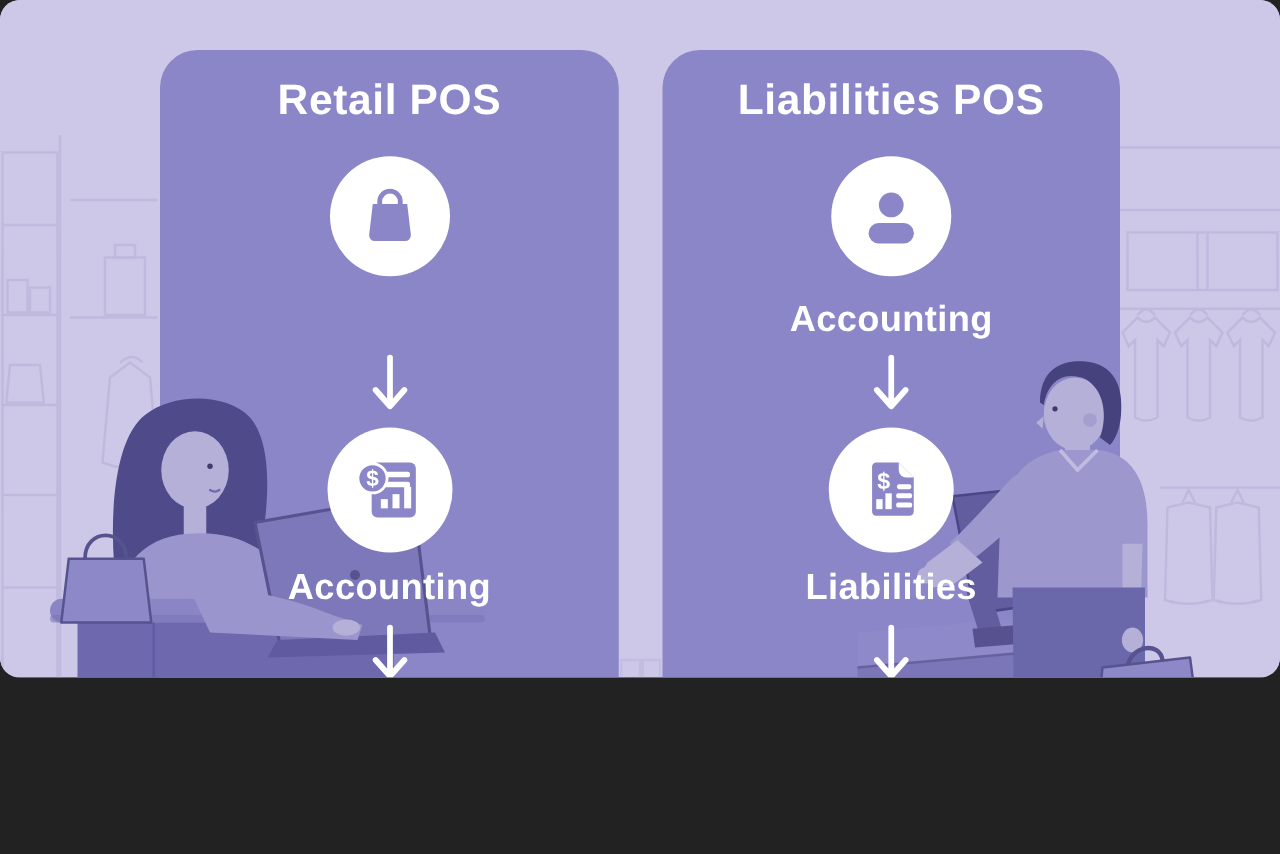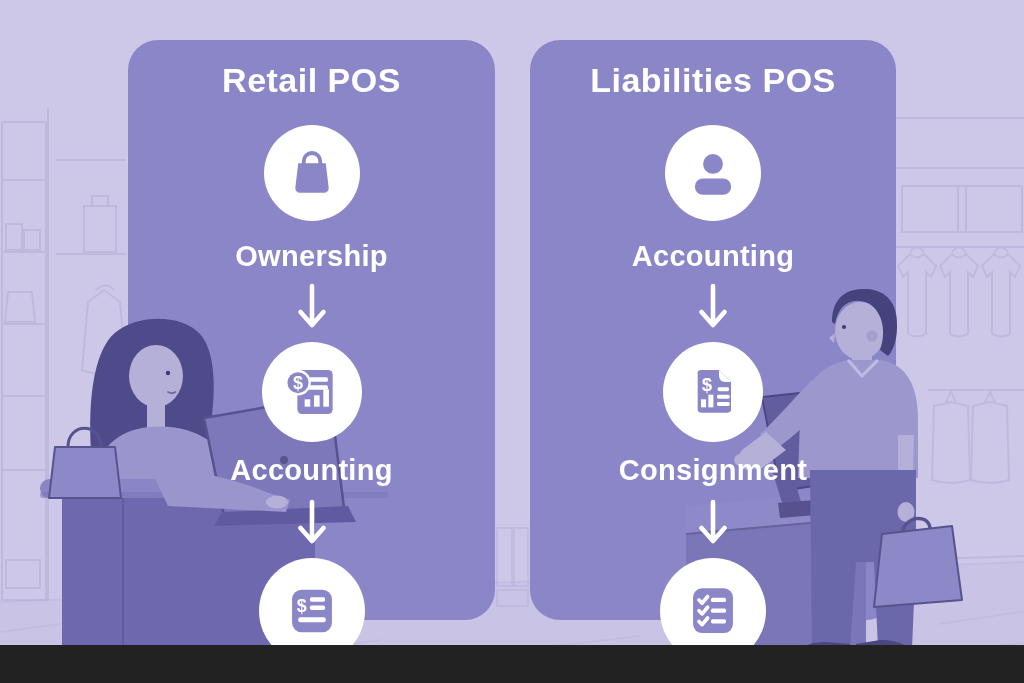--- a/index.html
+++ b/index.html
@@ -3,23 +3,24 @@
 <meta charset="utf-8">
 <style>
   :root{
     --panel-purple:#8a86c8;
     --wall:#cdc8e8;
     --floor:#c9c4e5;
     --content-white:#ffffff;
   }
   html,body{margin:0;padding:0;background:#222;}
   .stage{
-    position:relative;width:1024px;height:645px;overflow:hidden;
+    position:relative;width:1024px;height:542px;overflow:hidden;
     background:var(--wall);
     font-family:"Liberation Sans","DejaVu Sans",sans-serif;
+    border-radius:16px;
   }
   .stage svg.scene{position:absolute;left:0;top:0;pointer-events:none;}
   .panel-bg{
     position:absolute;top:40px;height:580px;border-radius:30px;
     background:var(--panel-purple);
   }
   .panel-bg.left{left:128px;width:367px;}
   .panel-bg.right{left:530px;width:366px;}
   .panel-content{position:absolute;top:40px;height:643px;z-index:4;}
   .panel-content.left{left:128px;width:367px;}
@@ -160,21 +161,20 @@
     <div class="row panel-title">Retail POS</div>
 
     <div class="row pos-c1">
       <div class="icon-circle c1">
         <svg viewBox="0 0 48 48" width="58" height="58">
           <path d="M30.8 18.5 v-4.3 a6.8 6.8 0 0 0 -13.6 0 v4.3" fill="none" stroke="var(--panel-purple,#8a86c8)" stroke-width="3.2"></path>
           <path d="M12.6 15.9 h22.8 l2.4 20.3 a3.8 3.8 0 0 1 -3.8 4.2 H14 a3.8 3.8 0 0 1 -3.8 -4.2 Z" fill="var(--panel-purple,#8a86c8)"></path>
         </svg>
       </div>
     </div>
-    <div class="row pos-l1 step-label">Ownership</div>
 
     <div class="row pos-a1 arrow">
       <svg width="32" height="46" viewBox="0 0 32 46">
         <path d="M16 3 V38 M4.5 29 L16 42 L27.5 29" stroke="#fff" stroke-width="4.6" fill="none" stroke-linecap="round" stroke-linejoin="round"></path>
       </svg>
     </div>
 
     <div class="row pos-c2">
       <div class="icon-circle c2">
         <svg viewBox="0 0 48 48" width="64" height="64">
@@ -237,21 +237,21 @@
           <path d="M28.5 7.5 v4.5 a4.5 4.5 0 0 0 4.5 4.5 h4.5 Z" fill="#fff"></path>
           <text x="19.5" y="23.5" text-anchor="middle" font-size="14" font-weight="bold" fill="#fff" font-family="Liberation Sans, DejaVu Sans, sans-serif">$</text>
           <rect x="27.5" y="20.5" width="8.5" height="3" rx="1.1" fill="#fff"></rect>
           <rect x="27" y="26" width="9.5" height="3" rx="1.1" fill="#fff"></rect>
           <rect x="27" y="31.5" width="9.5" height="3" rx="1.1" fill="#fff"></rect>
           <rect x="15" y="29.5" width="3.8" height="6" fill="#fff"></rect>
           <rect x="20.5" y="26" width="3.8" height="9.5" fill="#fff"></rect>
         </svg>
       </div>
     </div>
-    <div class="row pos-l2 step-label">Consignment</div>
+    <div class="row pos-l2 step-label">Liabilities</div>
 
     <div class="row pos-a2 arrow">
       <svg width="32" height="46" viewBox="0 0 32 46">
         <path d="M16 3 V38 M4.5 29 L16 42 L27.5 29" stroke="#fff" stroke-width="4.6" fill="none" stroke-linecap="round" stroke-linejoin="round"></path>
       </svg>
     </div>
 
     <div class="row pos-c3">
       <div class="icon-circle c3">
         <svg viewBox="0 0 48 48" width="66" height="66">

